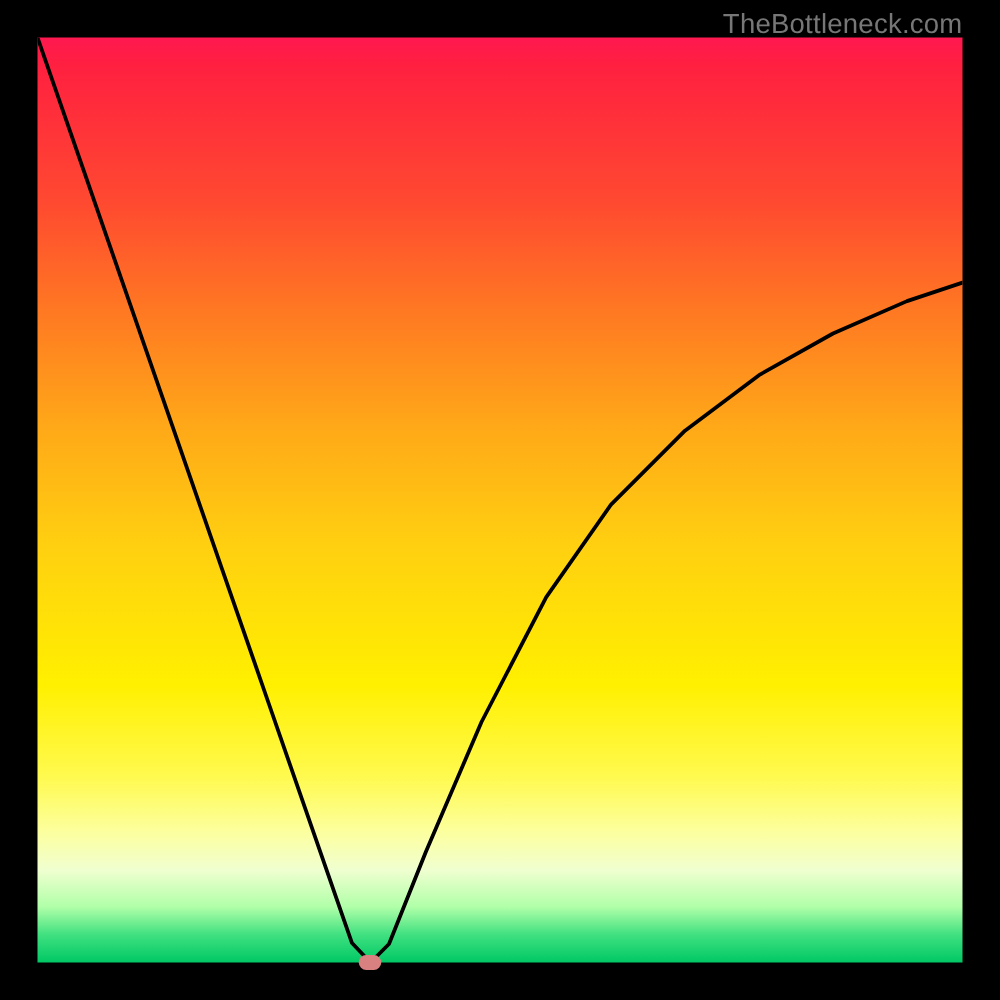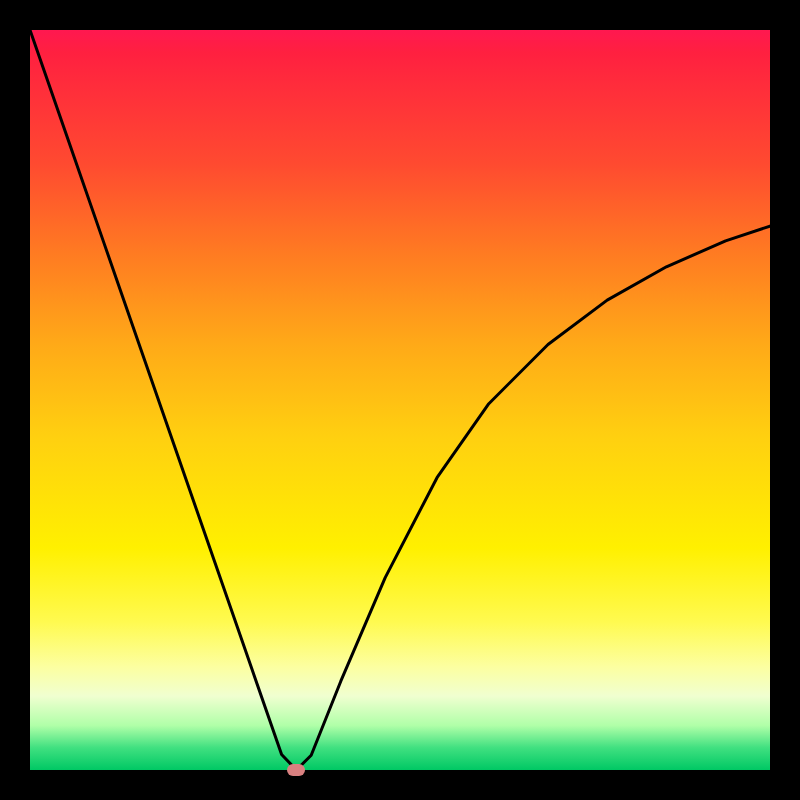--- a/index.html
+++ b/index.html
@@ -53,19 +53,20 @@
     width: 18px;
     height: 12px;
     background: #d98080;
     border-radius: 6px;
   }
 </style>
 </head>
 <body>
 
 <div class="outer">
+  <div class="watermark">TheBottleneck.com</div>
   <div class="plot-area">
     <svg class="curve" viewBox="0 0 740 740" preserveAspectRatio="none">
       <path id="curve-path" d="M0.00 0.00 L37.00 106.56 L74.00 213.12 L111.00 319.68 L148.00 426.24 L185.00 532.80 L222.00 639.36 L251.60 724.46 L266.40 740.00 L281.20 725.20 L310.80 651.20 L355.20 547.60 L407.00 447.70 L458.80 373.70 L518.00 314.50 L577.20 270.10 L636.40 236.80 L695.60 210.90 L740.00 196.10" stroke="#000" stroke-width="3" fill="none" stroke-linejoin="round" stroke-linecap="round"></path>
     </svg>
     <div class="marker" id="marker" style="left: 257.4px; top: 734px; background: rgb(217, 128, 128);"></div>
   </div>
 </div>
 
 </body></html>

